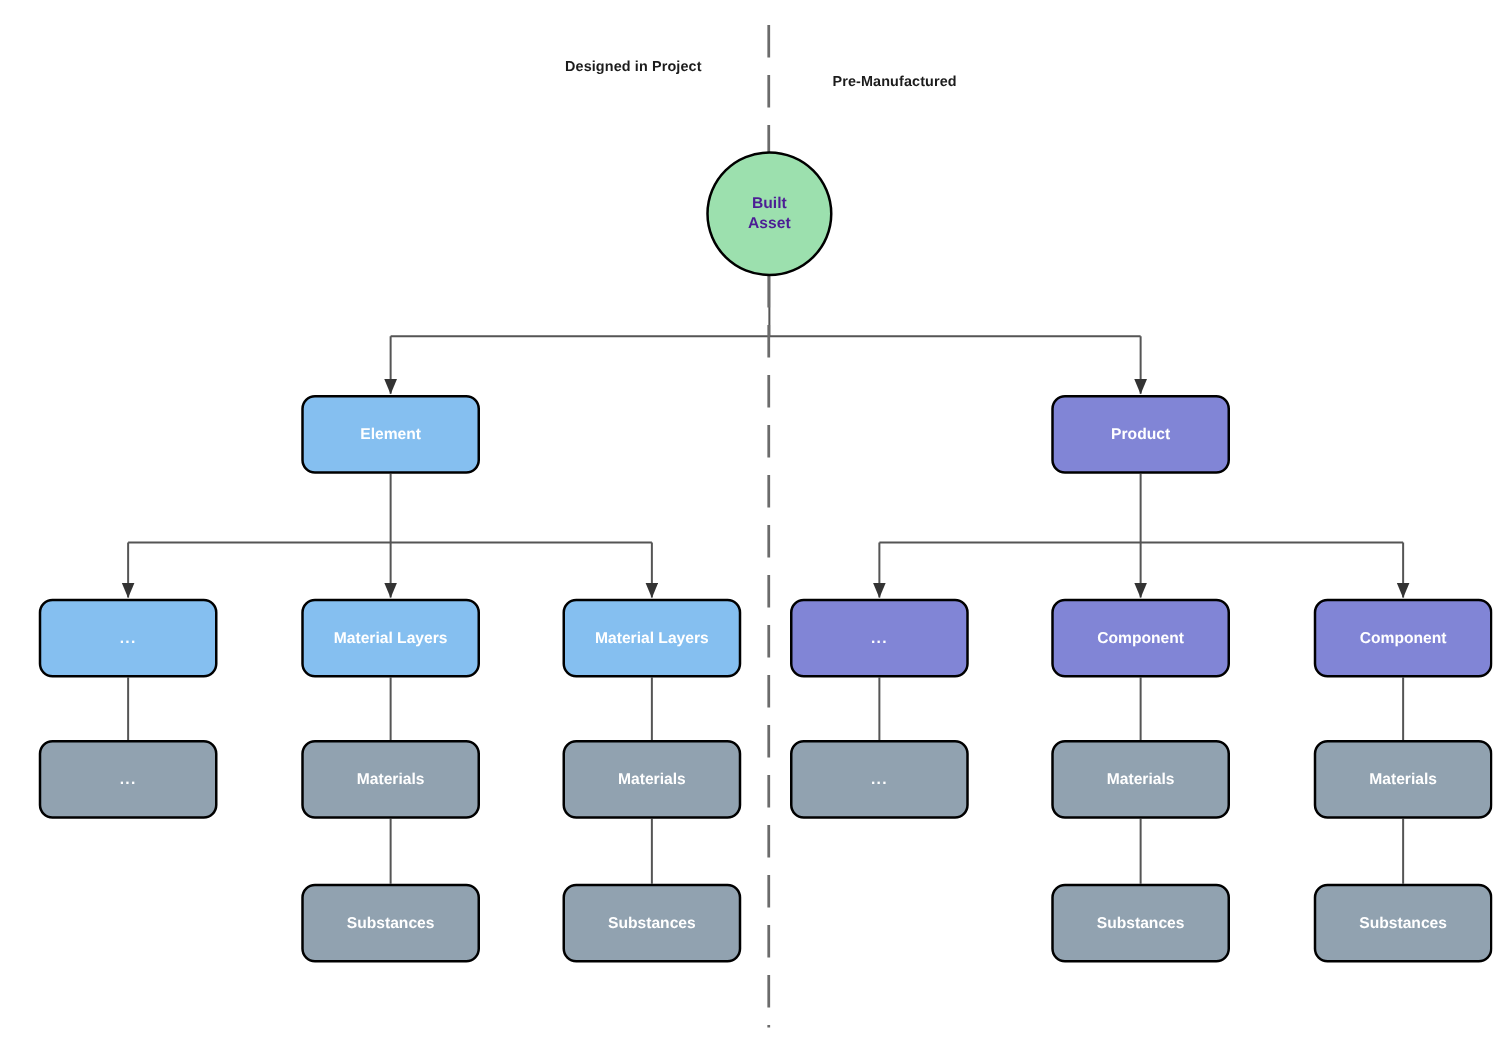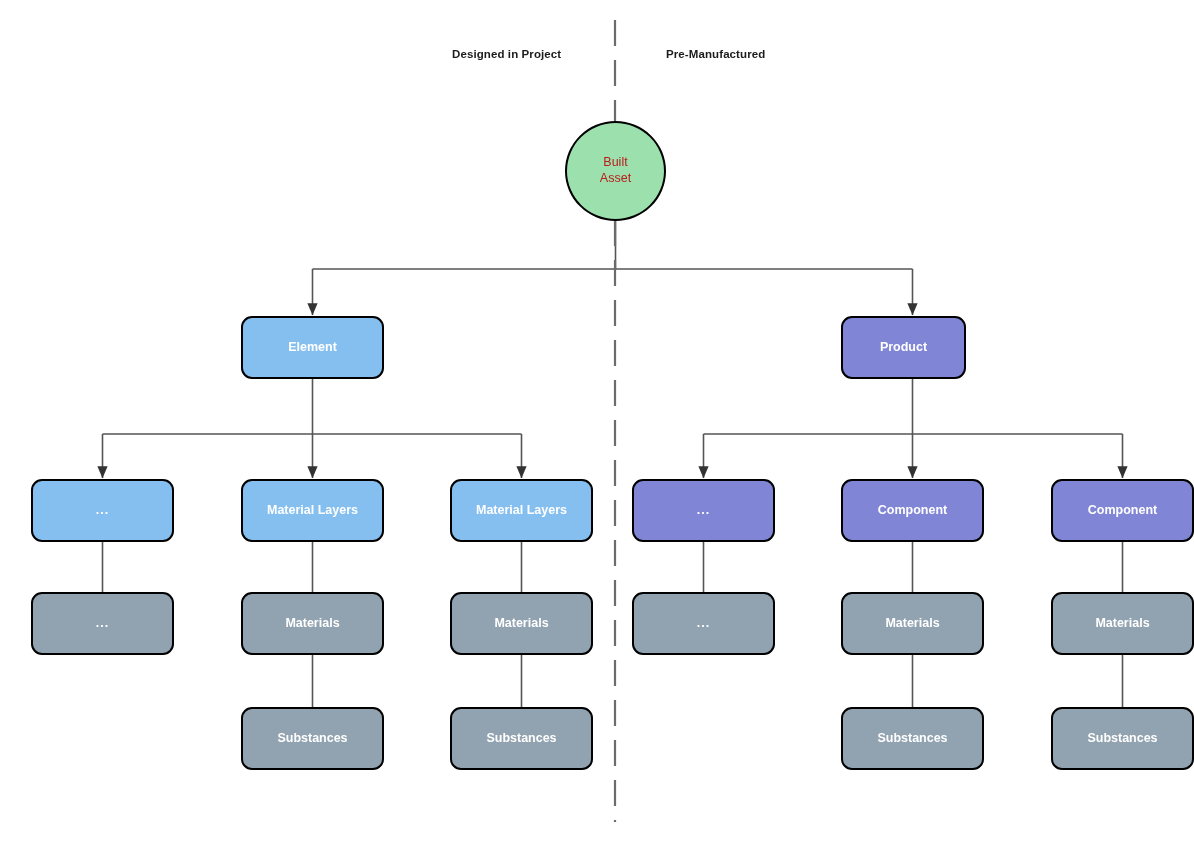--- a/index.html
+++ b/index.html
@@ -40,23 +40,23 @@
     text-align: center;
     border: 2.5px solid #000000;
     border-radius: 11px;
     font-size: 12.5px;
     font-weight: 700;
     color: #ffffff;
     line-height: 1.25;
   }
   .node.circle {
     border-radius: 50%;
-    color: #b91c1c;
+    color: #4c1d95;
     font-size: 12.5px;
-    font-weight: 400;
+    font-weight: 700;
   }
   .node.blue   { background: #85bff0; text-align: right; }
   .node.purple { background: #8185d6; }
   .node.gray   { background: #91a2b0; }
   .node.green  { background: #9ce0ae; }
   .node.ellipsis { letter-spacing: 1px; }
 </style>
 </head>
 <body>
 
@@ -91,31 +91,31 @@
         <path d="M896.5,379 L896.5,434" fill="none" stroke="#555555" stroke-width="1.6"></path>
         <path d="M687.5,434 L1106.5,434" fill="none" stroke="#555555" stroke-width="1.6"></path>
         <path d="M687.5,434 L687.5,478" fill="none" stroke="#555555" stroke-width="1.6" marker-end="url(#arrowhead)"></path>
         <path d="M896.5,434 L896.5,478" fill="none" stroke="#555555" stroke-width="1.6" marker-end="url(#arrowhead)"></path>
         <path d="M1106.5,434 L1106.5,478" fill="none" stroke="#555555" stroke-width="1.6" marker-end="url(#arrowhead)"></path>
       </g>
     <line id="divider-line" x1="599" x2="599" y1="20" y2="822" stroke="#6b6b6b" stroke-width="2.2" stroke-dasharray="26 14"></line>
   </svg>
 
   <div class="zone-label" style="left: 436px; top: 48px;">Designed in Project</div>
-  <div class="zone-label" style="left: 650px; top: 48px;">Pre-Manufactured</div>
+  <div class="zone-label" style="left: 650px; top: 60px;">Pre-Manufactured</div>
 
   <div id="node-layer">
       <div class="node green circle" style="left: 549px; top: 121px; width: 101px; height: 100px;">
         <span style="white-space: pre-line;">Built
 Asset</span>
       </div>
       <div class="node blue" style="left: 225px; top: 316px; width: 143px; height: 63px;">
         <span style="white-space: pre-line;">Element</span>
       </div>
-      <div class="node purple" style="left: 825px; top: 316px; width: 125px; height: 63px;">
+      <div class="node purple" style="left: 825px; top: 316px; width: 143px; height: 63px;">
         <span style="white-space: pre-line;">Product</span>
       </div>
       <div class="node blue ellipsis" style="left: 15px; top: 479px; width: 143px; height: 63px;">
         <span style="white-space: pre-line;">...</span>
       </div>
       <div class="node blue" style="left: 225px; top: 479px; width: 143px; height: 63px;">
         <span style="white-space: pre-line;">Material Layers</span>
       </div>
       <div class="node blue" style="left: 434px; top: 479px; width: 143px; height: 63px;">
         <span style="white-space: pre-line;">Material Layers</span>

